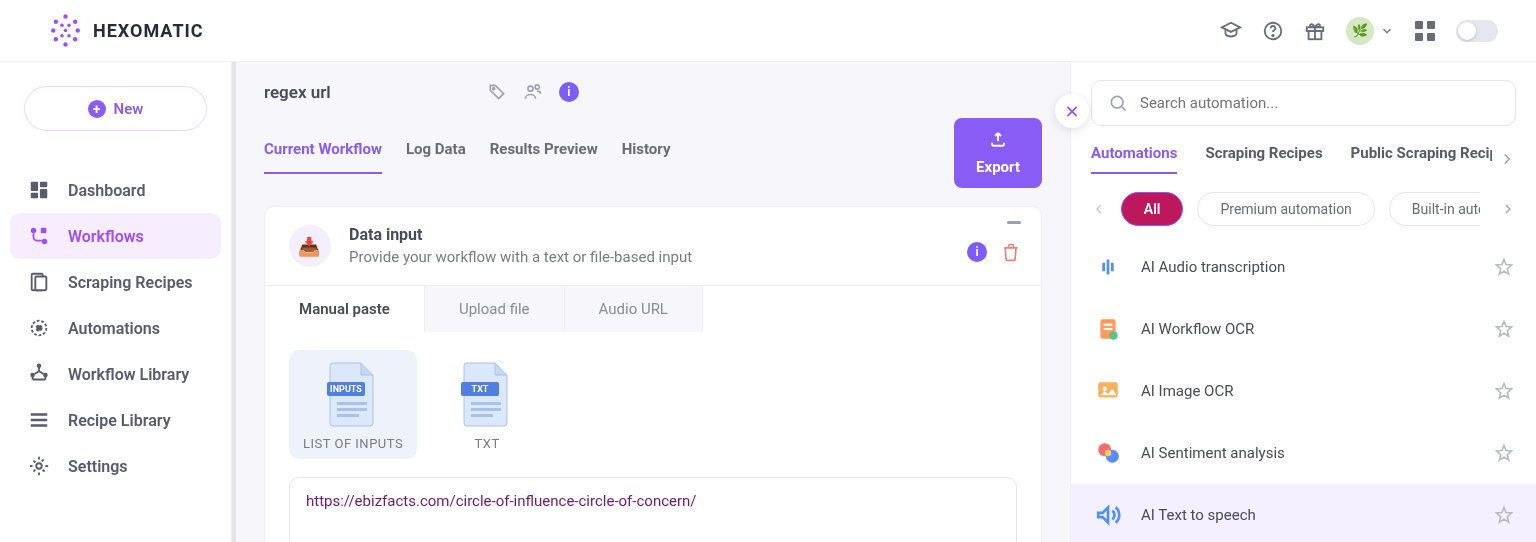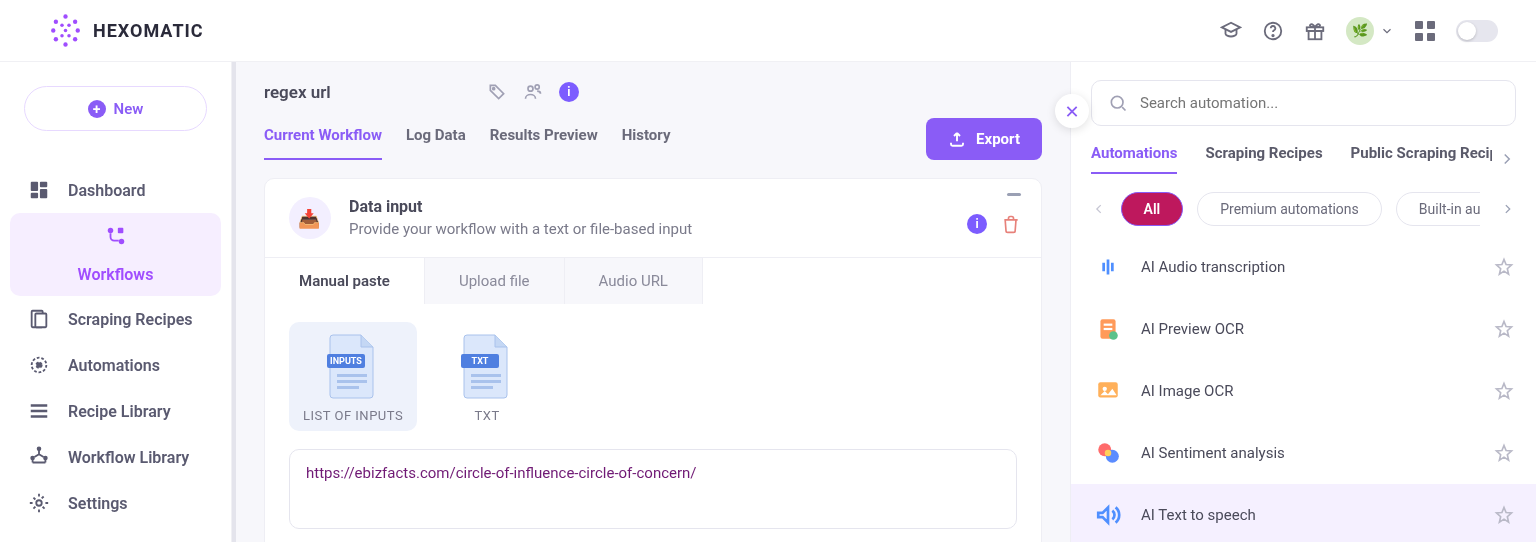--- a/index.html
+++ b/index.html
@@ -17,35 +17,35 @@
 .grid-icon span { width: 8px; height: 8px; background: #6b6b7b; border-radius: 1px; }
 .toggle { width: 42px; height: 22px; background: #e6e6ee; border-radius: 11px; position: relative; cursor: pointer; }
 .toggle::after { content:''; width: 18px; height: 18px; background: #fff; border-radius: 50%; position: absolute; top: 2px; left: 2px; box-shadow: 0 1px 3px rgba(0,0,0,0.2); }
 
 .layout { display: flex; height: calc(100% - 62px); }
 
 .sidebar { width: 232px; padding: 24px 10px 0; border-right: 1px solid #f0f0f4; }
 .new-btn { width: 183px; height: 45px; border: 1px solid #e7d9ff; border-radius: 25px; background: #fff; display: flex; align-items: center; justify-content: center; gap: 8px; cursor: pointer; margin: 0 auto 36px; color: #8a5cf6; font-weight: 600; font-size: 15px; }
 .new-btn .plus { width: 18px; height: 18px; border-radius: 50%; background: #8a5cf6; color: #fff; display: flex; align-items: center; justify-content: center; font-size: 14px; line-height: 1; }
 .nav-item { display: flex; align-items: center; gap: 18px; padding: 12px 18px; border-radius: 10px; cursor: pointer; font-size: 16px; font-weight:600; color:#5a5a70; }
-.nav-item.active { background: #f6eeff; color: #a04dff; flex-direction: column; }
+.nav-item.active { background: #f6eeff; color: #a04dff; }
 .nav-icon { width: 22px; height: 22px; flex-shrink: 0; display: flex; align-items: center; justify-content: center; }
 
 .main { flex: 1; background: #f7f7fb; overflow: auto; position: relative; border-left: 4px solid #e4e4ec; }
 .main-inner { padding: 20px 28px 0 28px; }
 .wf-head { display: flex; align-items: center; justify-content: space-between; margin-bottom: 12px; }
 .wf-title-row { display: flex; align-items: center; gap: 16px; }
 .wf-title { font-size: 17px; font-weight: 600; color: #4a4a5a; }
 .wf-icons { display: flex; gap: 16px; align-items: center; margin-left: 140px;}
 .info-ball { width: 20px; height: 20px; border-radius: 50%; background: #7c5cff; color: #fff; display:flex; align-items:center; justify-content:center; font-size:12px; font-weight:700; }
 .tabs-row { display:flex; align-items:center; justify-content:space-between;margin-top:16px; }
 .tabs { display: flex; gap: 24px; }
 .tab { font-size: 15px; font-weight: 700; color: #6a6a7a; padding: 8px 0 14px; cursor: pointer; border-bottom: 2px solid transparent; }
 .tab.active { color: #8a5cf6; border-bottom-color: #8a5cf6; }
-.export-btn { background: #8a5cf6; color: #fff; border: none; border-radius: 8px; padding: 12px 22px; font-size: 15px; font-weight: 700; cursor: pointer; display: flex; align-items: center; gap: 10px; }
+.export-btn { background: #8a5cf6; color: #fff; border: none; border-radius: 8px; padding: 12px 22px; font-size: 15px; font-weight: 700; cursor: pointer; display: flex; align-items: center; gap: 10px; flex-direction: column; }
 
 .card { background: #fff; border-radius: 10px; margin-top: 18px; border: 1px solid #eeeef4; overflow:hidden;}
 .card-head { display: flex; align-items: flex-start; gap: 18px; padding: 18px 24px; position: relative; }
 .step-icon { width: 42px; height: 42px; border-radius: 50%; background:#f3efff; display:flex; align-items:center; justify-content:center; font-size:18px; }
 .step-title { font-size: 16px; font-weight: 700; color: #4a4a5a; }
 .step-desc { font-size: 15px; color: #7a7a8a; margin-top:4px; }
 .card-head-right { position: absolute; right: 20px; top: 14px; display:flex; gap:14px; align-items:center; }
 .collapse-dash { width: 14px; height: 3px; background: #9aa0b4; border-radius:2px; margin-bottom:18px;}
 .small-info { width: 20px; height: 20px; border-radius: 50%; background: #7c5cff; color: #fff; display:flex; align-items:center; justify-content:center; font-size:12px; font-weight:700; }
 .trash { color: #e7817a; }
@@ -187,36 +187,36 @@
           <span class="nav-icon">
             <svg width="22" height="22" viewBox="0 0 24 24" fill="none" stroke="currentColor" stroke-width="2" stroke-dasharray="3 2">
               <circle cx="12" cy="12" r="8"></circle>
               <circle cx="12" cy="12" r="3" fill="currentColor"></circle>
             </svg>
           </span>
           <span>Automations</span>
         </div>
         <div class="nav-item">
           <span class="nav-icon">
-            <svg width="22" height="22" viewBox="0 0 24 24" fill="none" stroke="currentColor" stroke-width="2.5">
-              <path d="M3 6h18M3 12h18M3 18h18"></path>
-            </svg>
-          </span>
-          <span>Recipe Library</span>
-        </div>
-        <div class="nav-item">
-          <span class="nav-icon">
             <svg width="22" height="22" viewBox="0 0 24 24" fill="none" stroke="currentColor" stroke-width="2">
               <path d="M12 3v6m0 0l-5 3m5-3l5 3M5 13v5m14-5v5m-14 0h14"></path>
               <circle cx="12" cy="3" r="1.5" fill="currentColor"></circle>
               <circle cx="5" cy="13" r="1.5" fill="currentColor"></circle>
               <circle cx="19" cy="13" r="1.5" fill="currentColor"></circle>
             </svg>
           </span>
           <span>Workflow Library</span>
+        </div>
+        <div class="nav-item">
+          <span class="nav-icon">
+            <svg width="22" height="22" viewBox="0 0 24 24" fill="none" stroke="currentColor" stroke-width="2.5">
+              <path d="M3 6h18M3 12h18M3 18h18"></path>
+            </svg>
+          </span>
+          <span>Recipe Library</span>
         </div>
         <div class="nav-item">
           <span class="nav-icon">
             <svg width="22" height="22" viewBox="0 0 24 24" fill="none" stroke="currentColor" stroke-width="2">
               <circle cx="12" cy="12" r="3"></circle>
               <path d="M12 2v3m0 14v3m10-10h-3M5 12H2m15.07-7.07l-2.12 2.12M8.05 15.95l-2.12 2.12m0-12.02l2.12 2.12m7.9 7.9l2.12 2.12"></path>
             </svg>
           </span>
           <span>Settings</span>
         </div>
@@ -340,21 +340,21 @@
       <svg class="chev-r" width="18" height="18" viewBox="0 0 24 24" fill="none" stroke="currentColor" stroke-width="2">
           <path d="M9 6l6 6-6 6"></path>
         </svg>
     </div>
     <div class="pill-row">
       <svg class="chev-l" width="18" height="18" viewBox="0 0 24 24" fill="none" stroke="currentColor" stroke-width="2">
           <path d="M15 6l-6 6 6 6"></path>
         </svg>
       <div id="pills" style="display:flex; gap:14px; overflow:hidden;">
           <div class="pill active">All</div>
-          <div class="pill">Premium automations</div>
+          <div class="pill">Premium automation</div>
           <div class="pill">Built-in automo</div>
         </div>
       <svg class="chev-r" width="18" height="18" viewBox="0 0 24 24" fill="none" stroke="#9aa0b4" stroke-width="2">
           <path d="M9 6l6 6-6 6"></path>
         </svg>
     </div>
     <div class="auto-list" id="auto-list">
         <div class="auto-item">
           <div class="auto-ico">
             <svg width="26" height="26" viewBox="0 0 24 24" fill="none" stroke="#4f8fff" stroke-width="2.5">
@@ -368,21 +368,21 @@
         </div>
         <div class="auto-item">
           <div class="auto-ico">
             <svg width="26" height="26" viewBox="0 0 24 24">
               <rect x="5" y="3" width="14" height="18" rx="2" fill="#ff9a5a"></rect>
               <rect x="8" y="7" width="8" height="2" fill="#fff"></rect>
               <rect x="8" y="11" width="8" height="2" fill="#fff"></rect>
               <circle cx="17" cy="18" r="4" fill="#5bc28b"></circle>
             </svg>
           </div>
-          <span class="auto-label">AI Preview OCR</span>
+          <span class="auto-label">AI Workflow OCR</span>
           <svg class="star" width="20" height="20" viewBox="0 0 24 24" fill="none" stroke="currentColor" stroke-width="2">
             <path d="M12 3l2.5 6 6.5.5-5 4.5 1.5 6.5L12 17l-5.5 3.5L8 14 3 9.5l6.5-.5z"></path>
           </svg>
         </div>
         <div class="auto-item">
           <div class="auto-ico">
             <svg width="26" height="26" viewBox="0 0 24 24">
               <rect x="3" y="4" width="18" height="14" rx="2" fill="#ffb05a"></rect>
               <circle cx="9" cy="10" r="2" fill="#fff"></circle>
               <path d="M5 16l4-4 3 3 4-5 4 6" fill="#fff"></path>

